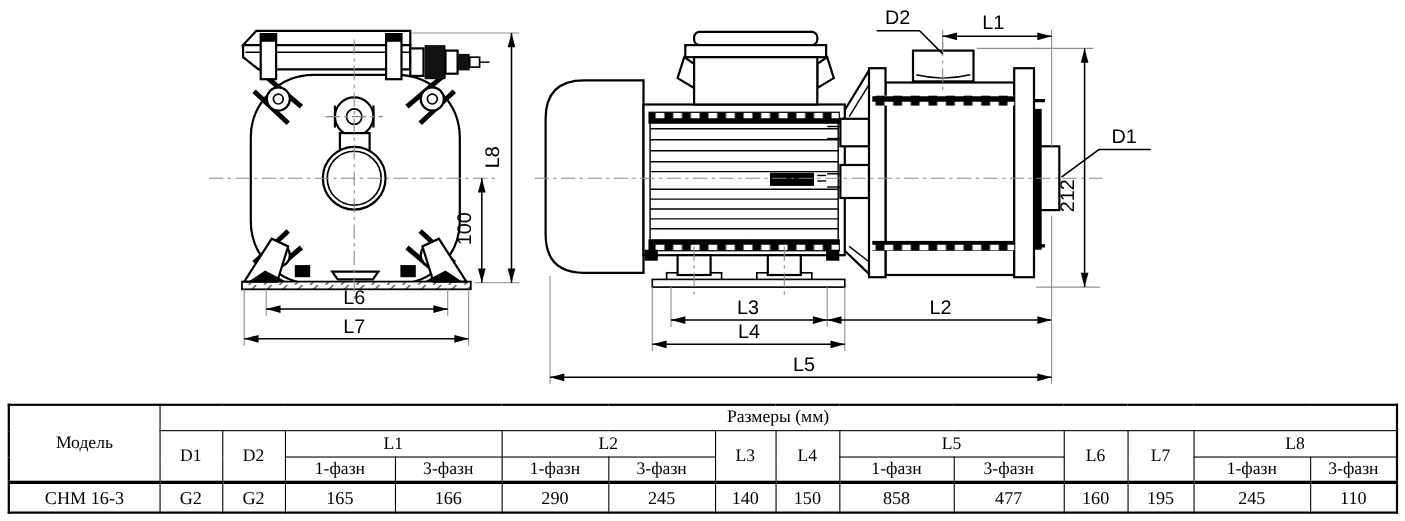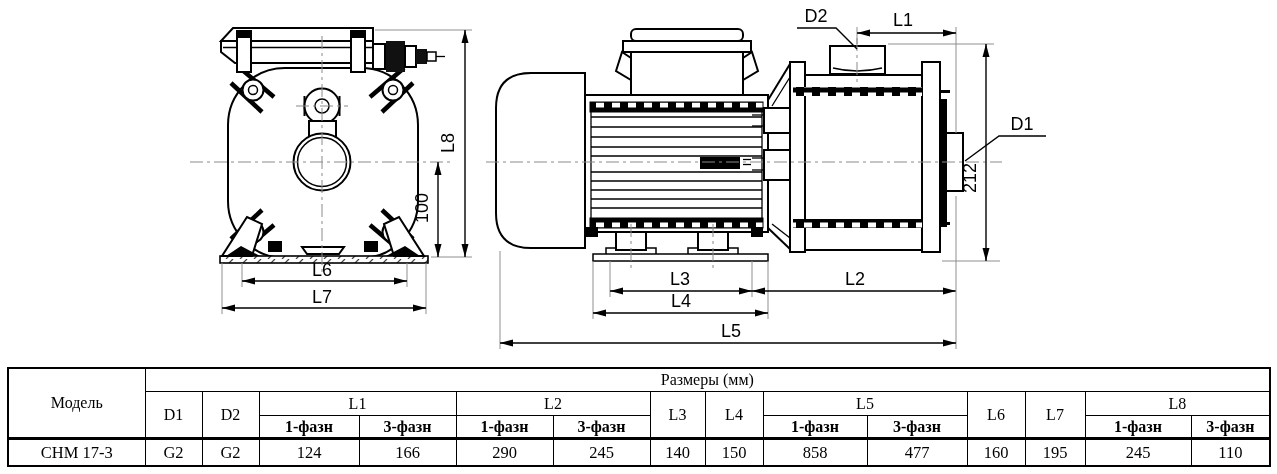--- a/index.html
+++ b/index.html
@@ -21,21 +21,21 @@
   
   .dims-table{position:absolute;left:7px;top:367px;width:1263px;border-collapse:collapse;
               font-family:"Liberation Serif",serif;color:#000;table-layout:fixed;
               border:2px solid #000;}
   .dims-table th,.dims-table td{border:1px solid #000;text-align:center;vertical-align:middle;
               font-weight:normal;font-size:16px;padding:0;overflow:hidden;white-space:nowrap;}
   .model-h{font-weight:bold;font-size:17px;}
   .sizes-h{font-weight:bold;font-size:16px;}
   .r1 th{height:22px;margin-left:41px;}
   .r2 th{height:23px;}
-  .r3 th{height:21px;font-weight:bold;}
+  .r3 th{height:21px;}
   .r4 td{height:25px;border-top:3px solid #000;font-size:16.5px;}
 </style>
 </head>
 <body>
 
 <div class="stage">
 
 <svg width="1277" height="362" viewBox="0 0 1277 362">
   <defs>
     <marker id="ah" viewBox="0 0 14 8" refX="13.5" refY="4" markerWidth="14" markerHeight="8" markerUnits="userSpaceOnUse" orient="auto-start-reverse">
@@ -297,24 +297,24 @@
     <th>1-фазн</th>
     <th>3-фазн</th>
     <th>1-фазн</th>
     <th>3-фазн</th>
     <th>1-фазн</th>
     <th>3-фазн</th>
     <th>1-фазн</th>
     <th>3-фазн</th>
   </tr>
   <tr class="r4">
-    <td>CHM 17-3</td>
+    <td>CHM 16-3</td>
     <td>G2</td>
     <td>G2</td>
-    <td>124</td>
+    <td>165</td>
     <td>166</td>
     <td>290</td>
     <td>245</td>
     <td>140</td>
     <td>150</td>
     <td>858</td>
     <td>477</td>
     <td>160</td>
     <td>195</td>
     <td>245</td>

